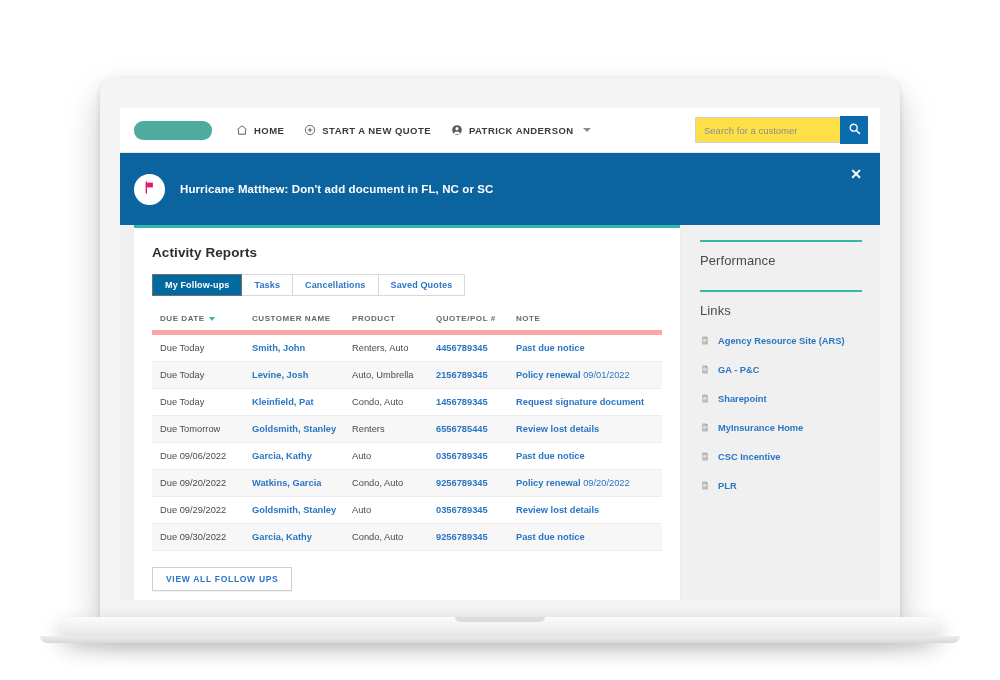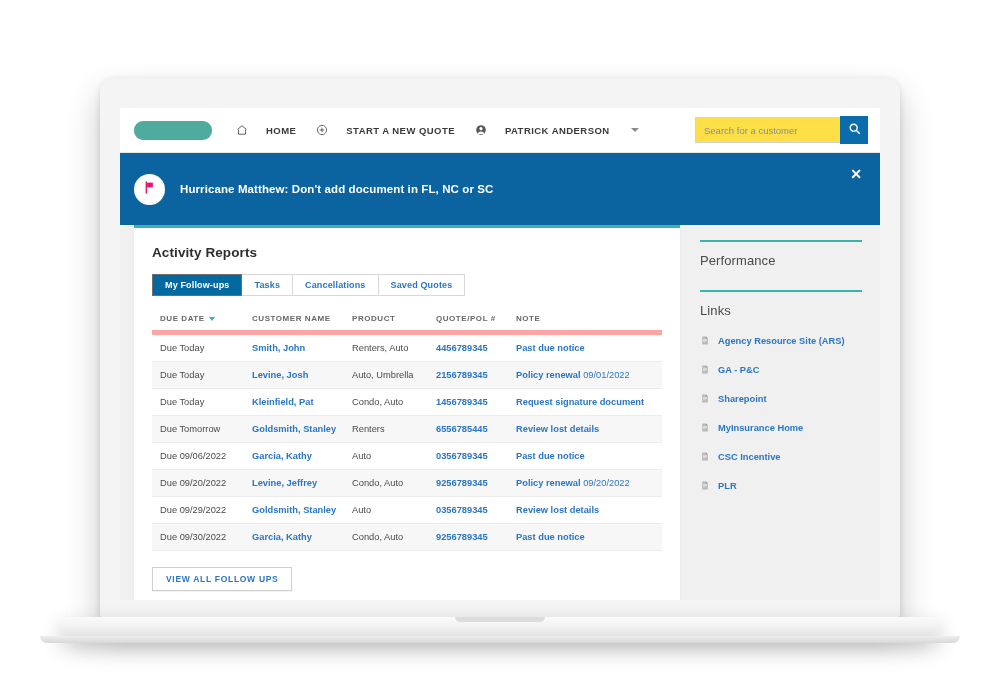--- a/index.html
+++ b/index.html
@@ -61,21 +61,21 @@
     border-bottom: 1px solid #e8e8e8;
   }
   .logo-block {
     width: 78px; height: 19px;
     background: #4fab9e;
     border-radius: 9px;
     flex: none;
   }
   .nav-items { display: flex; align-items: center; gap: 20px; margin-left: 24px; }
   .nav-item {
-    display: flex; align-items: center; gap: 18px;
+    display: flex; align-items: center; gap: 6px;
     font-size: 9.5px; font-weight: bold; letter-spacing: .45px;
     color: #3a3a3a; cursor: pointer; white-space: nowrap;
   }
   .nav-ico { width: 12px; height: 12px; flex: none; display: block; }
   .caret-dn {
     width: 0; height: 0; margin-left: 3px;
     border-left: 4px solid transparent; border-right: 4px solid transparent;
     border-top: 4px solid #8b8b8b;
   }
   .search-wrap { margin-left: auto; display: flex; align-items: center; }
@@ -341,21 +341,21 @@
               </tr>
               <tr>
                 <td class="c-due">Due 09/06/2022</td>
                 <td class="c-name"><span class="lnk">Garcia, Kathy</span></td>
                 <td class="c-prod">Auto</td>
                 <td class="c-num"><span class="lnk">0356789345</span></td>
                 <td class="c-note"><span class="lnk">Past due notice</span></td>
               </tr>
               <tr>
                 <td class="c-due">Due 09/20/2022</td>
-                <td class="c-name"><span class="lnk">Levine, Jeffrey</span></td>
+                <td class="c-name"><span class="lnk">Watkins, Garcia</span></td>
                 <td class="c-prod">Condo, Auto</td>
                 <td class="c-num"><span class="lnk">9256789345</span></td>
                 <td class="c-note"><span class="lnk">Policy renewal</span><span class="note-date"> 09/20/2022</span></td>
               </tr>
               <tr>
                 <td class="c-due">Due 09/29/2022</td>
                 <td class="c-name"><span class="lnk">Goldsmith, Stanley</span></td>
                 <td class="c-prod">Auto</td>
                 <td class="c-num"><span class="lnk">0356789345</span></td>
                 <td class="c-note"><span class="lnk">Review lost details</span></td>

